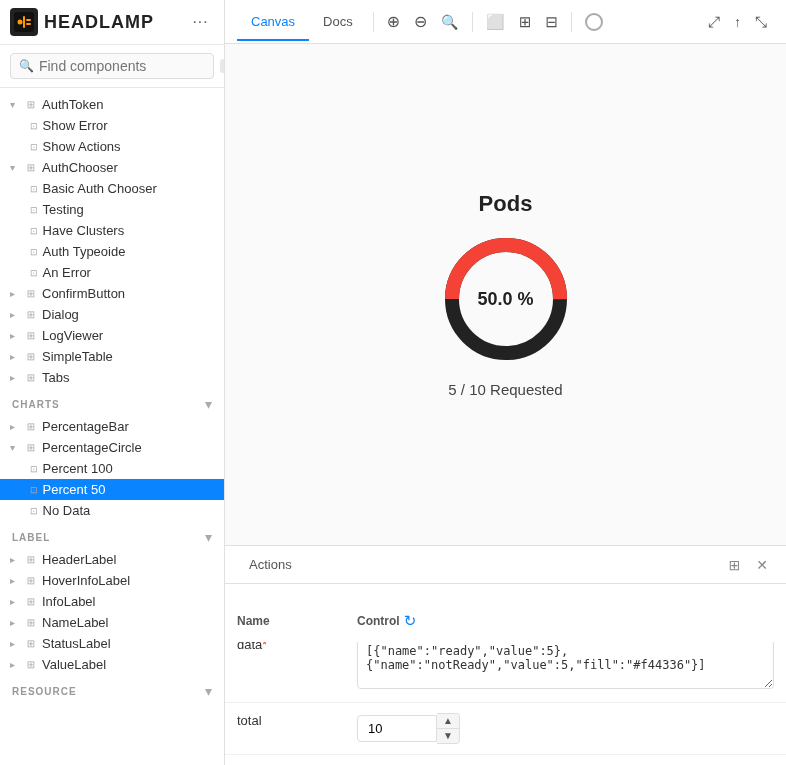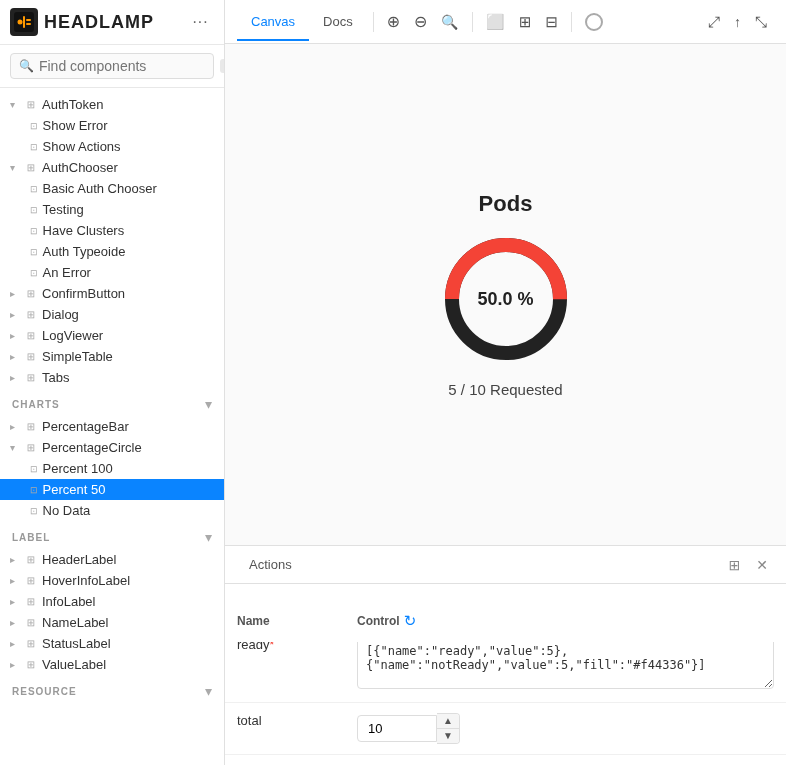--- a/index.html
+++ b/index.html
@@ -625,21 +625,21 @@
                   <span>↻</span>
                 </button>
               </div>
             </th>
           </tr>
         </thead>
         <tbody>
 
           <tr>
             <td>
-              <span class="control-name">ready</span><span class="control-required">*</span>
+              <span class="control-name">data</span><span class="control-required">*</span>
             </td>
             <td>
               <textarea class="control-textarea" style="">[{"name":"ready","value":5},
 {"name":"notReady","value":5,"fill":"#f44336"}]</textarea>
             </td>
           </tr>
 
           <tr>
             <td>
               <span class="control-name">total</span>

